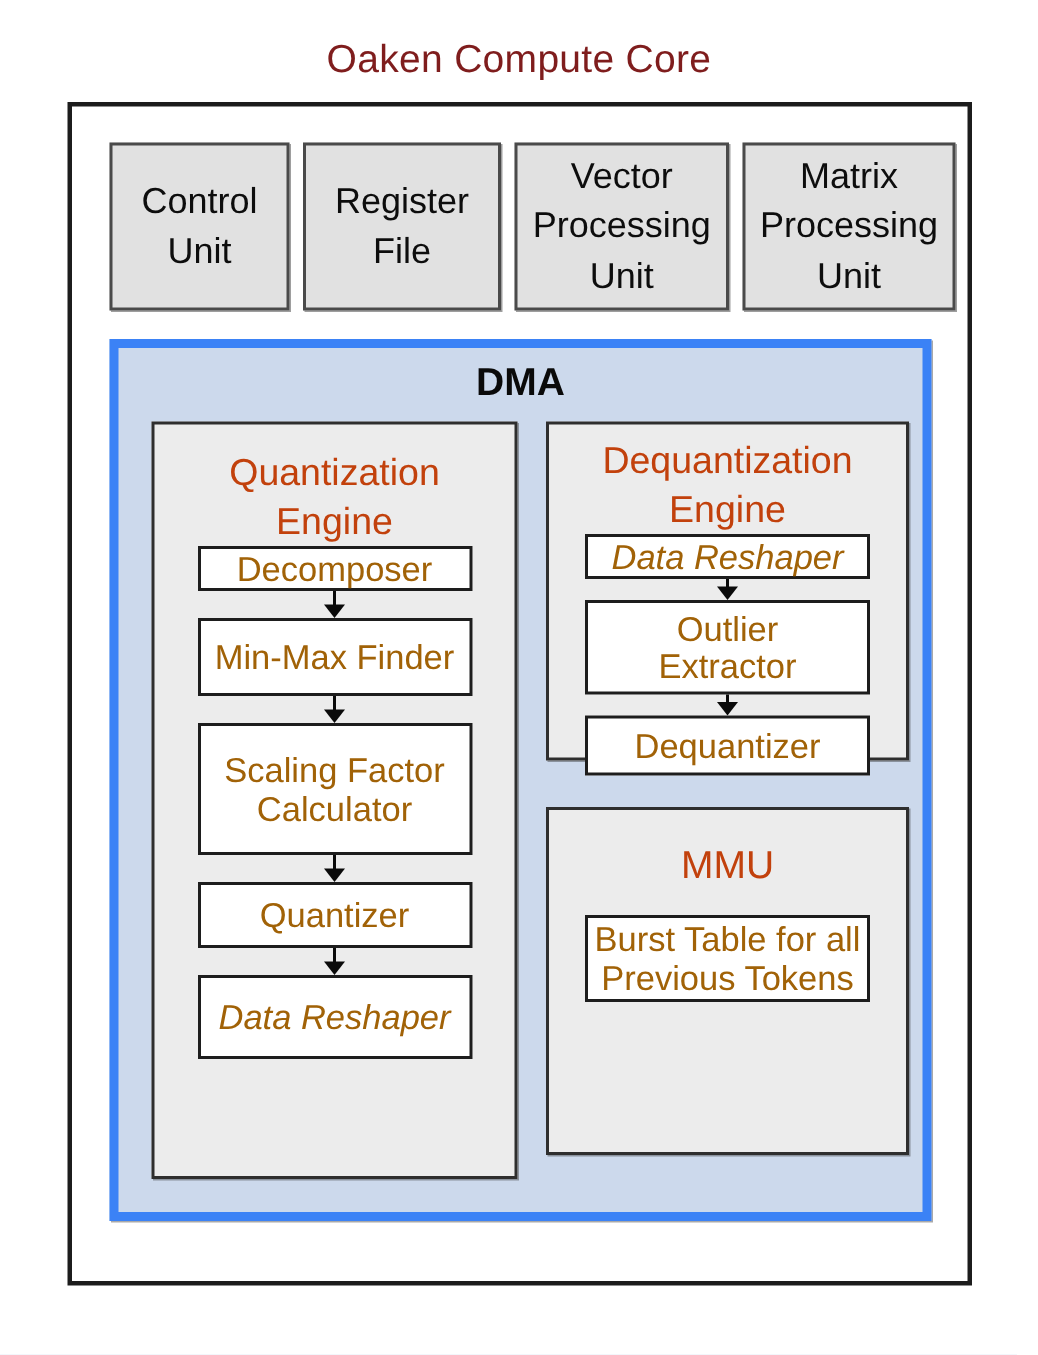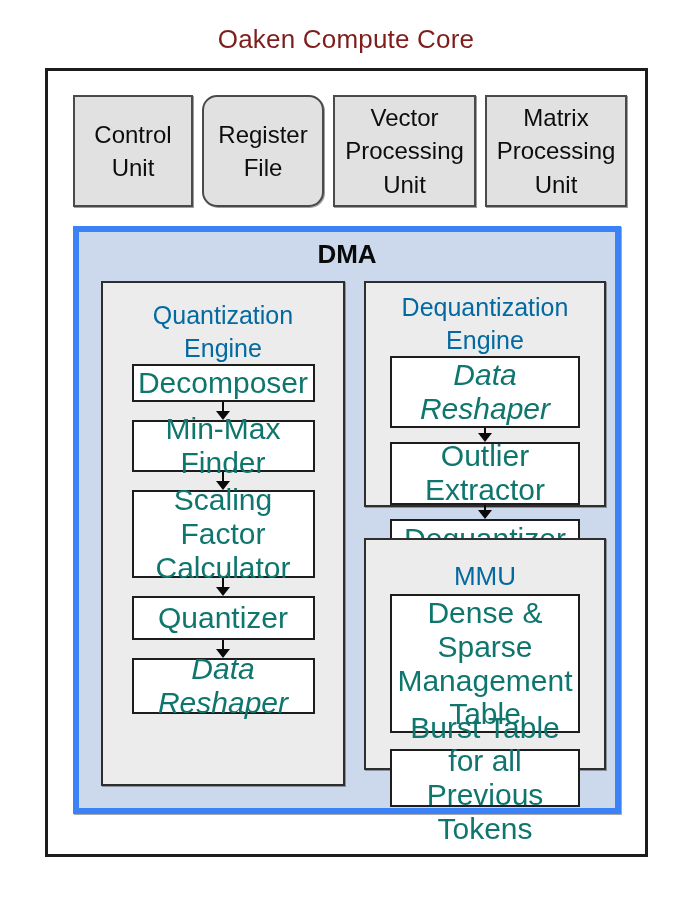--- a/index.html
+++ b/index.html
@@ -33,21 +33,21 @@
     background: #e1e1e1;
     border: 2px solid #4a4a4a;
     box-shadow: 1px 1px 0 rgba(40,40,40,0.45);
     display: flex; align-items: center; justify-content: center;
     text-align: center;
     font-size: 24px; line-height: 1.38;
     white-space: pre-line;
     color: #0d0d0d;
   }
   .unit-box.w1 { width: 120px; }
-  .unit-box.w2 { width: 122px; border-radius: 15px; }
+  .unit-box.w2 { width: 132px; }
   .unit-box.w3 { width: 143px; }
   .unit-box.w4 { width: 142px; }
 
   
   .dma {
     position: absolute; left: 25px; top: 155px;
     width: 548px; height: 588px;
     background: #ccd9ec;
     border: 6px solid #3b82f6;
     box-shadow: 1px 1px 0 rgba(40,40,40,0.4);
@@ -62,35 +62,35 @@
     background: #ececec;
     border: 2px solid #2e2e2e;
     box-shadow: 1px 1px 0 rgba(40,40,40,0.4);
     display: flex; flex-direction: column; align-items: center;
   }
   .panel-quant  { left: 22px;  top: 49px;  width: 244px; height: 505px; }
   .panel-dequant{ left: 285px; top: 49px;  width: 242px; height: 226px; }
   .panel-mmu    { left: 285px; top: 306px; width: 242px; height: 232px; }
   .panel-title {
     text-align: center;
-    font-size: 25px; line-height: 1.3; color: #0369a1;
+    font-size: 25px; line-height: 1.3; color: #c2410c;
     white-space: pre-line;
   }
   .panel-quant .panel-title   { margin-top: 16px; }
   .panel-dequant .panel-title { margin-top: 8px; }
   .panel-mmu .panel-title     { margin-top: 20px; font-size: 26px; }
 
   .block {
     background: #ffffff;
     border: 2px solid #1d1d1d;
     display: flex; align-items: center; justify-content: center;
     text-align: center;
-    font-size: 30px; line-height: 1.13;
+    font-size: 23px; line-height: 1.13;
     white-space: pre-line;
-    color: #0f766e;
+    color: #a16207;
     flex-shrink: 0;
   }
   .panel-quant .block   { width: 183px; }
   .panel-dequant .block { width: 190px; }
   .panel-mmu .block     { width: 190px; }
   .italic { font-style: italic; }
 
   
   .panel-quant .block:nth-of-type(1) { margin-top: 28px; height: 52px; }
   .q-minmax  { height: 52px; }
@@ -188,21 +188,18 @@
 Extractor</div>
       <div class="flow-arrow arr-d">
           <div class="stem"></div>
           <div class="head"></div>
         </div>
       <div class="block d-dequant">Dequantizer</div>
     </div>
 
     <div class="panel panel-mmu">
       <div class="panel-title">MMU</div>
-      <div class="block">Dense &amp; Sparse
-Management
-Table</div>
       <div class="block m-burst">Burst Table for all
 Previous Tokens</div>
     </div>
   </div>
 
 </div>
 
 </body></html>

